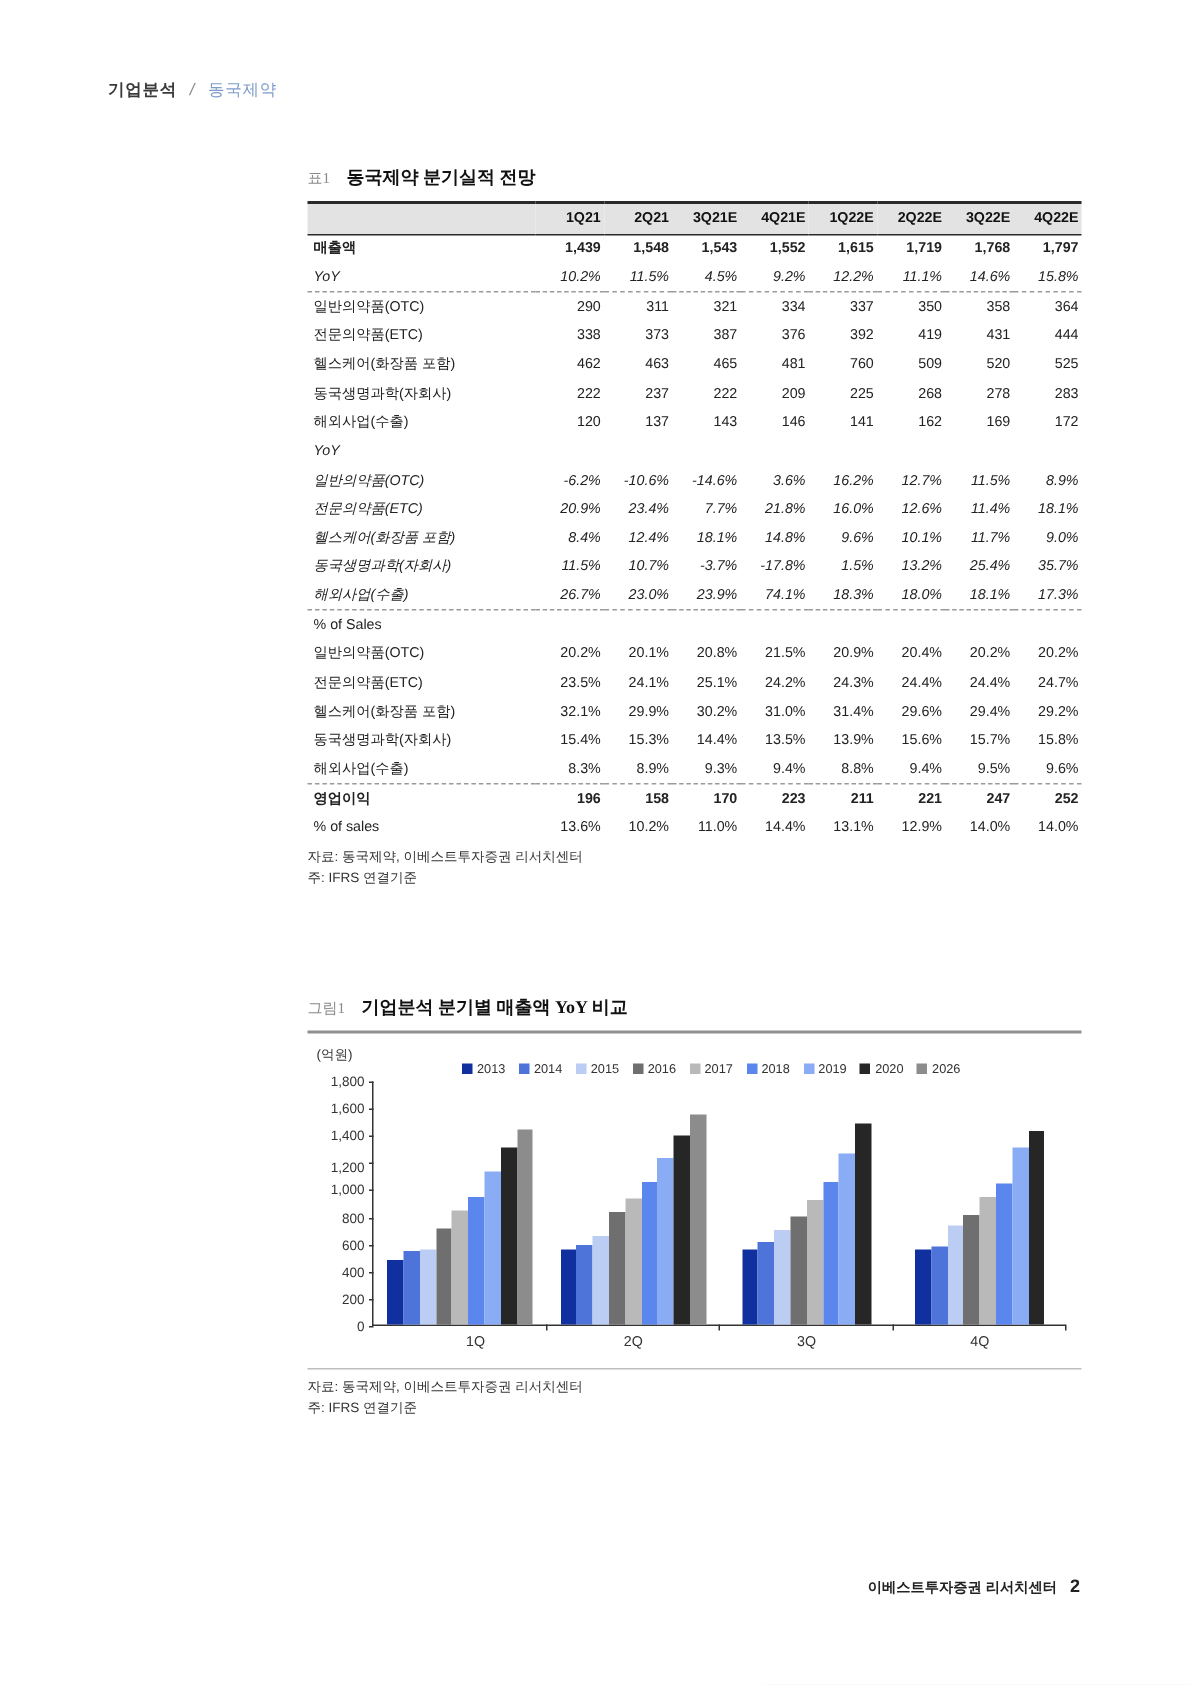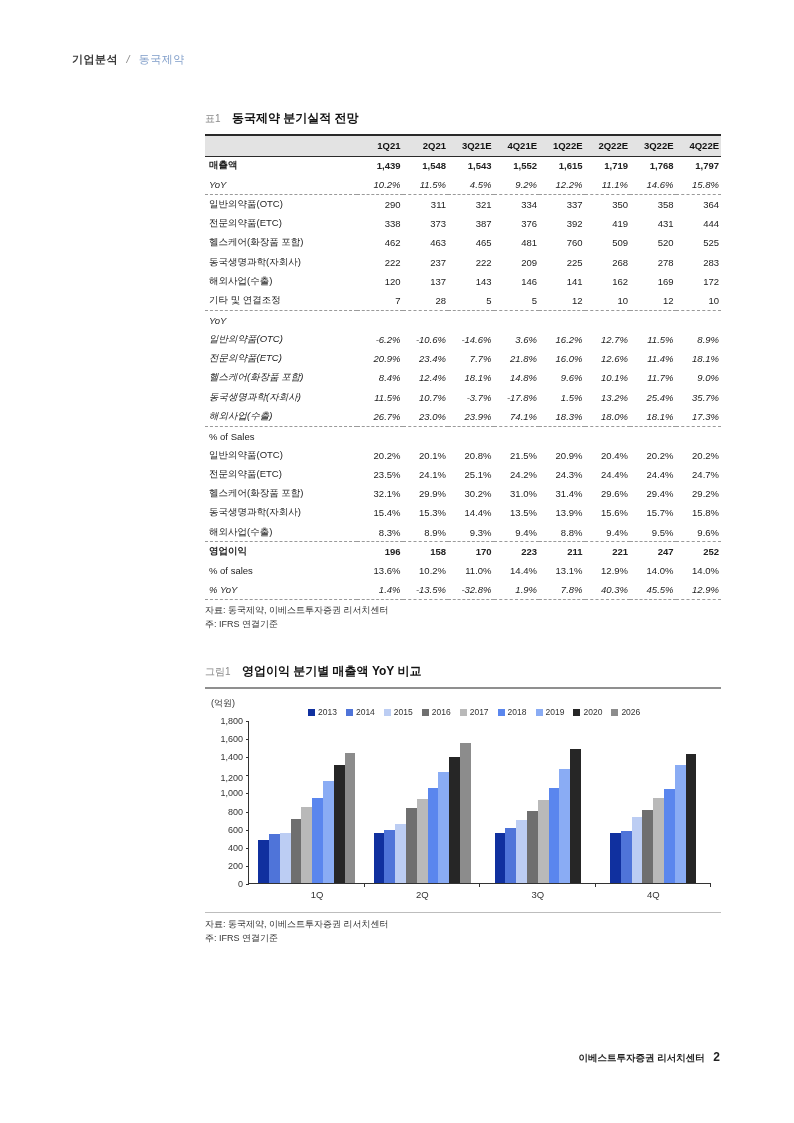--- a/index.html
+++ b/index.html
@@ -7,21 +7,21 @@
   .page { position:relative; width:794px; height:1123px; background:#ffffff; margin:0 auto; overflow:hidden; }
 
   
   .breadcrumb { position:absolute; left:72px; top:52px; font-size:11px; letter-spacing:0.5px; }
   .breadcrumb .section { font-weight:bold; color:#3a3a3a; }
   .breadcrumb .sep { color:#888; margin:0 5px; font-style:italic; }
   .breadcrumb .company { color:#7f9dc9; }
 
   
   .table-section { position:absolute; left:205px; top:110px; width:516px; }
-  .block-title { font-size:12px; margin-bottom:7px; }
+  .block-title { font-size:12px; margin-bottom:7px;font-family:Liberation Serif, serif; }
   .block-title .tag { color:#8a8a8a; font-size:10px; margin-right:8px; }
   .block-title .name { font-weight:bold; color:#111; }
 
   table.data { width:100%; border-collapse:collapse; table-layout:fixed; font-size:9.5px; color:#222; }
   table.data col.lbl { width:152px; }
   table.data thead th {
     background:#e3e3e3; font-weight:bold; color:#111; text-align:right;
     height:21px; padding:0 2px 0 0;
     border-top:2px solid #2a2a2a; border-bottom:1px solid #2a2a2a;
   }
@@ -162,31 +162,20 @@
             <td class="lbl">해외사업(수출)</td>
             <td>120</td>
             <td>137</td>
             <td>143</td>
             <td>146</td>
             <td>141</td>
             <td>162</td>
             <td>169</td>
             <td>172</td>
           </tr>
-          <tr class="sep">
-            <td class="lbl">기타 및 연결조정</td>
-            <td>7</td>
-            <td>28</td>
-            <td>5</td>
-            <td>5</td>
-            <td>12</td>
-            <td>10</td>
-            <td>12</td>
-            <td>10</td>
-          </tr>
           <tr class="italic">
             <td class="lbl">YoY</td>
             <td></td>
             <td></td>
             <td></td>
             <td></td>
             <td></td>
             <td></td>
             <td></td>
             <td></td>
@@ -327,43 +316,32 @@
             <td class="lbl">% of sales</td>
             <td>13.6%</td>
             <td>10.2%</td>
             <td>11.0%</td>
             <td>14.4%</td>
             <td>13.1%</td>
             <td>12.9%</td>
             <td>14.0%</td>
             <td>14.0%</td>
           </tr>
-          <tr class="italic sep">
-            <td class="lbl">% YoY</td>
-            <td>1.4%</td>
-            <td>-13.5%</td>
-            <td>-32.8%</td>
-            <td>1.9%</td>
-            <td>7.8%</td>
-            <td>40.3%</td>
-            <td>45.5%</td>
-            <td>12.9%</td>
-          </tr>
         </tbody>
     </table>
     <div class="tbl-note">
       <div>자료: 동국제약, 이베스트투자증권 리서치센터</div>
       <div>주: IFRS 연결기준</div>
     </div>
   </div>
 
   <div class="chart-section">
     <div class="block-title">
       <span class="tag">그림1</span>
-      <span class="name">영업이익 분기별 매출액 YoY 비교</span>
+      <span class="name">기업분석 분기별 매출액 YoY 비교</span>
     </div>
     <div class="chart-rule"></div>
 
     <div class="chart-box">
       <div class="unit-label">(억원)</div>
       <div class="legend">
           <span class="item">
             <span class="swatch" style="background: rgb(16, 48, 159);"></span>
             <span>2013</span>
           </span>

